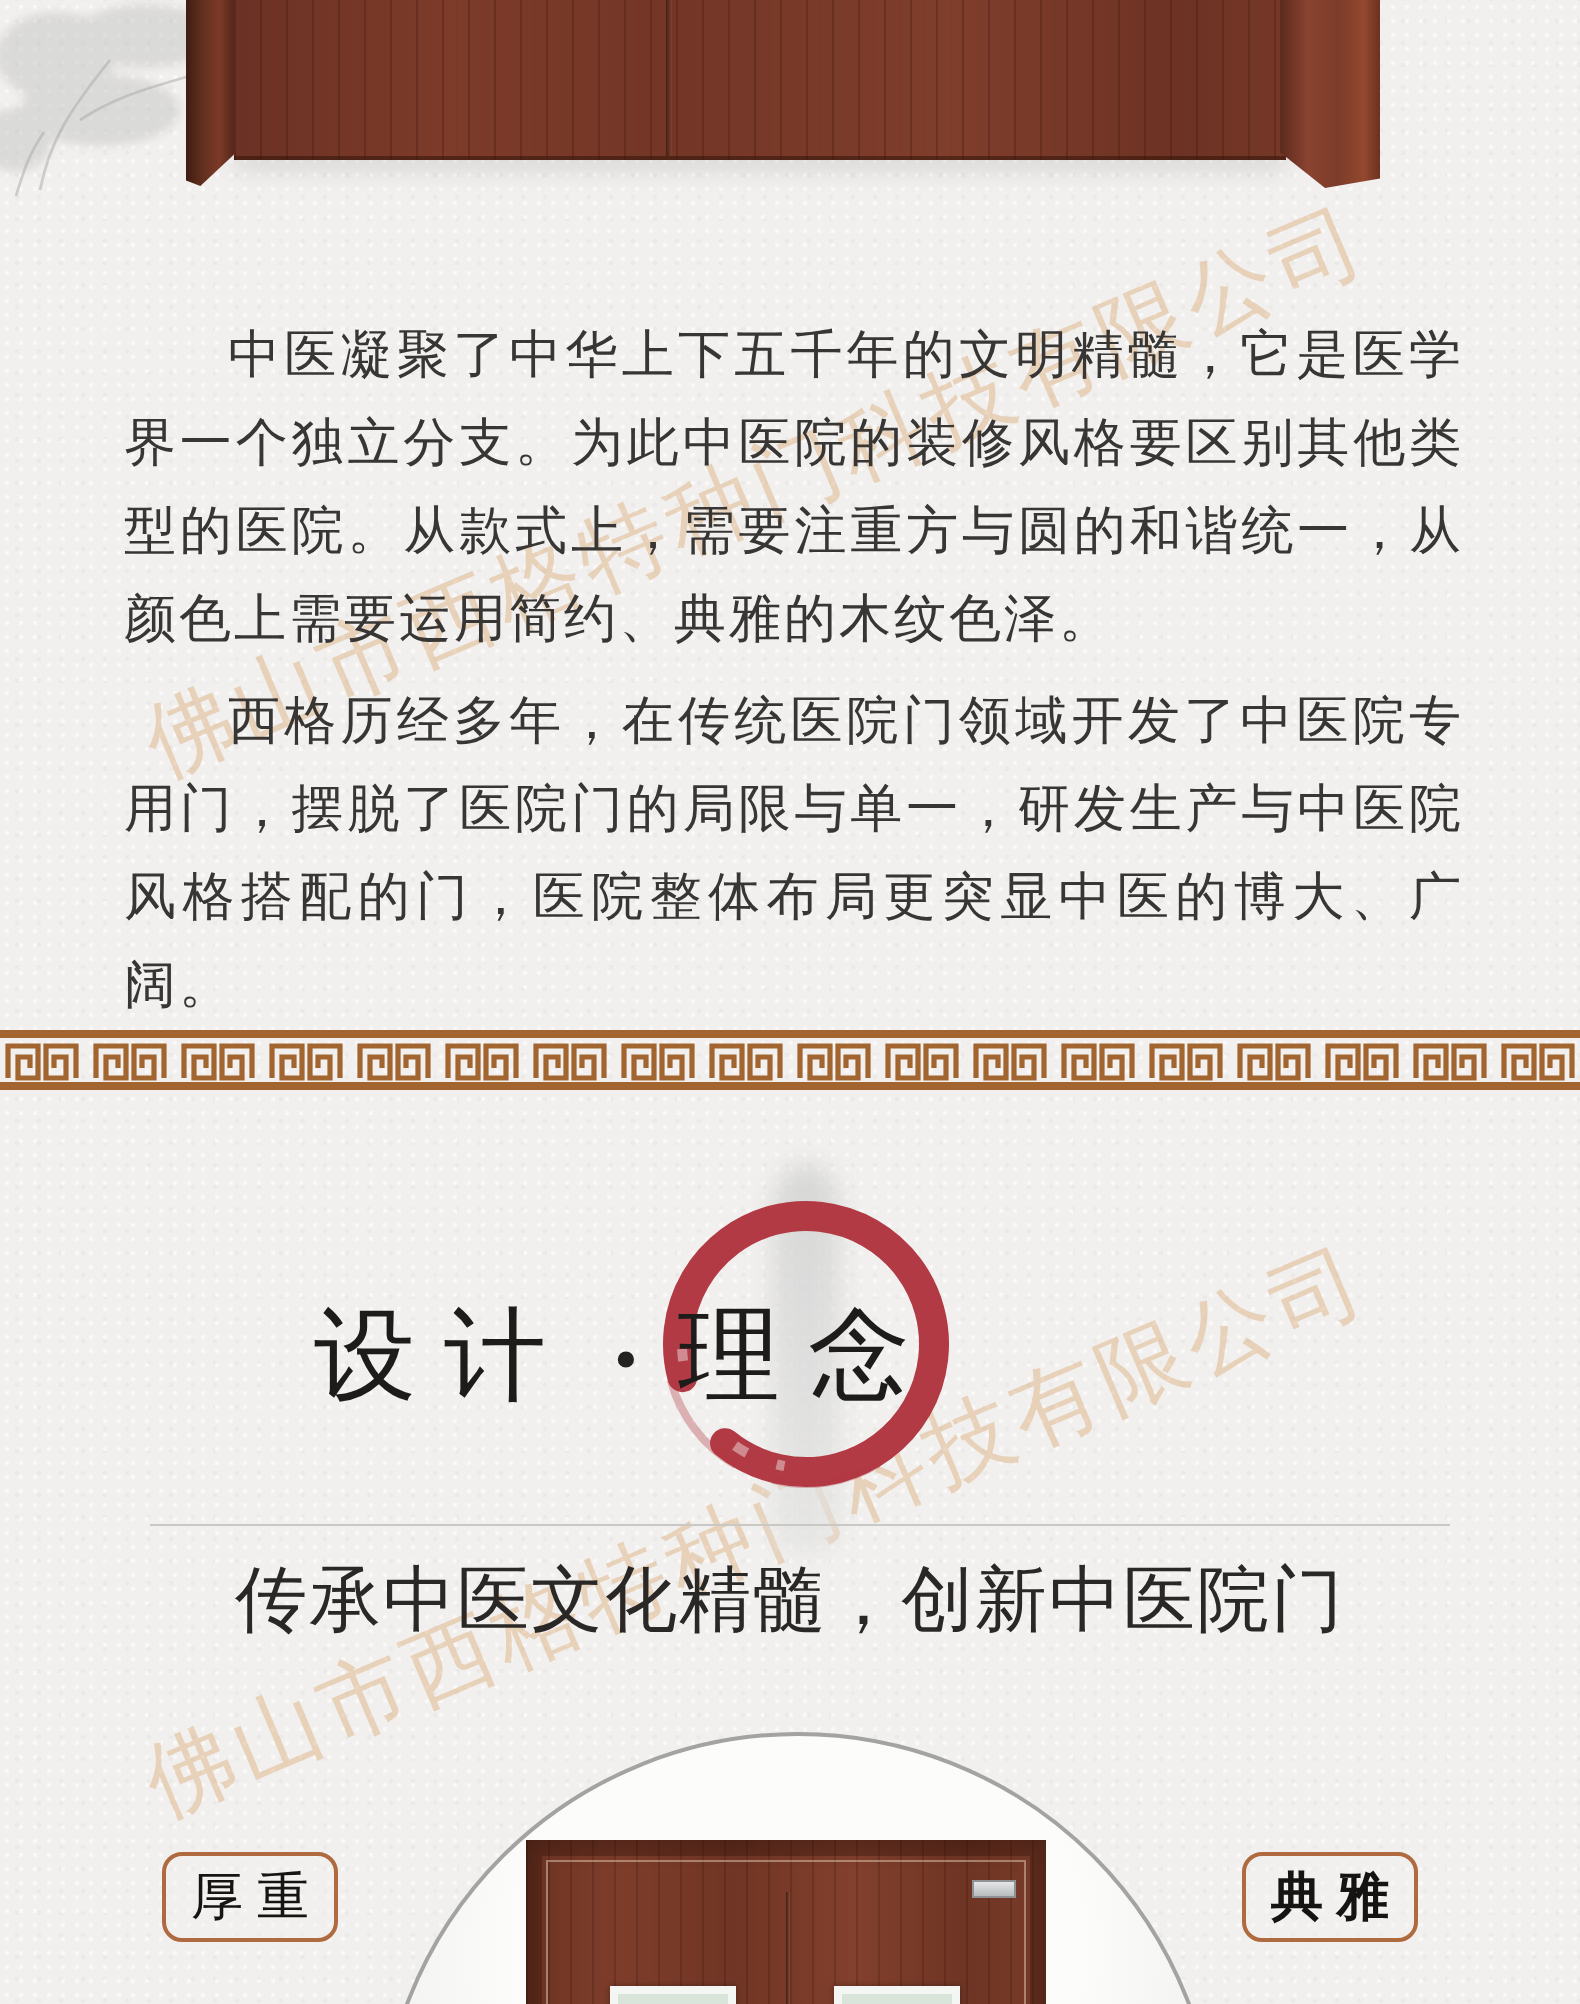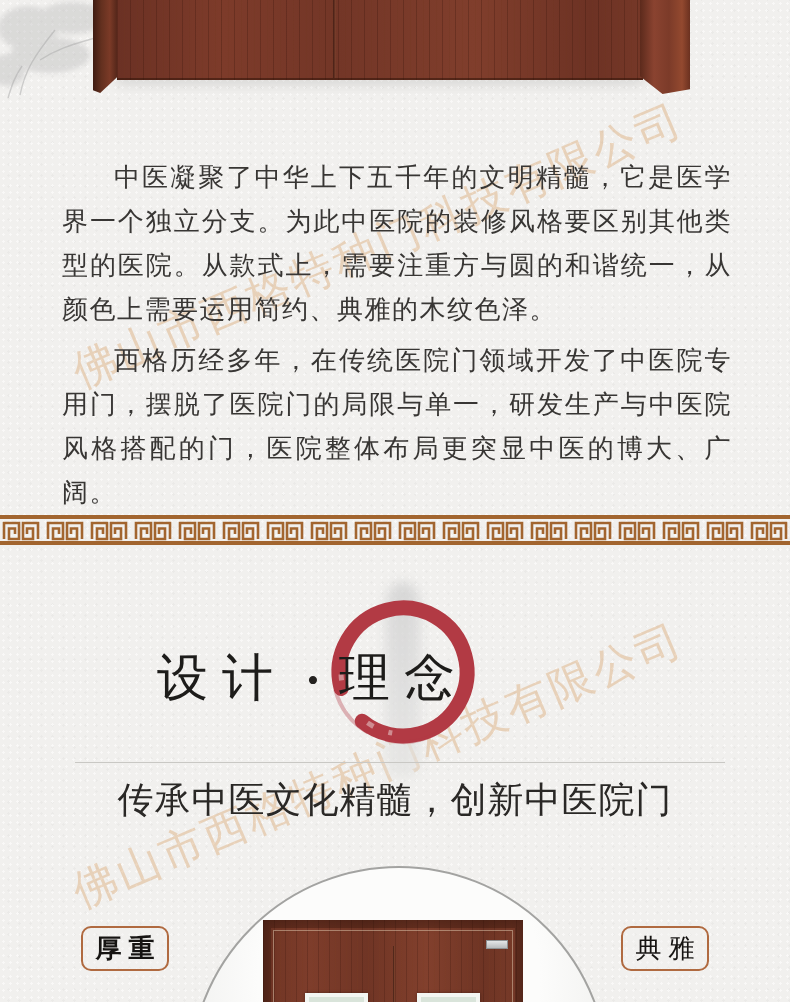--- a/index.html
+++ b/index.html
@@ -123,22 +123,22 @@
   .plaque.right{left:154px;}
 
   
   .feature-label{
     position:absolute;top:926px;width:88px;height:45px;z-index:4;
     border:2px solid #b06a40;border-radius:10px;box-sizing:border-box;
     display:flex;align-items:center;justify-content:center;
     font-size:26px;letter-spacing:7px;padding-left:7px;color:#161412;
     background:rgba(241,240,238,.35);
   }
-  .fl-left{left:81px;font-weight:bold;}
-  .fl-right{left:621px;}
+  .fl-left{left:81px;}
+  .fl-right{left:621px;font-weight:bold;}
 </style>
 </head>
 <body>
 
 <div class="page">
 
   <svg class="sketch" width="135" height="100" viewBox="0 0 135 100" aria-hidden="true">
     <g fill="#bcbcbc" opacity="0.42" filter="url(#blur1)">
       <ellipse cx="28" cy="28" rx="30" ry="22"></ellipse>
       <ellipse cx="72" cy="18" rx="34" ry="16"></ellipse>

